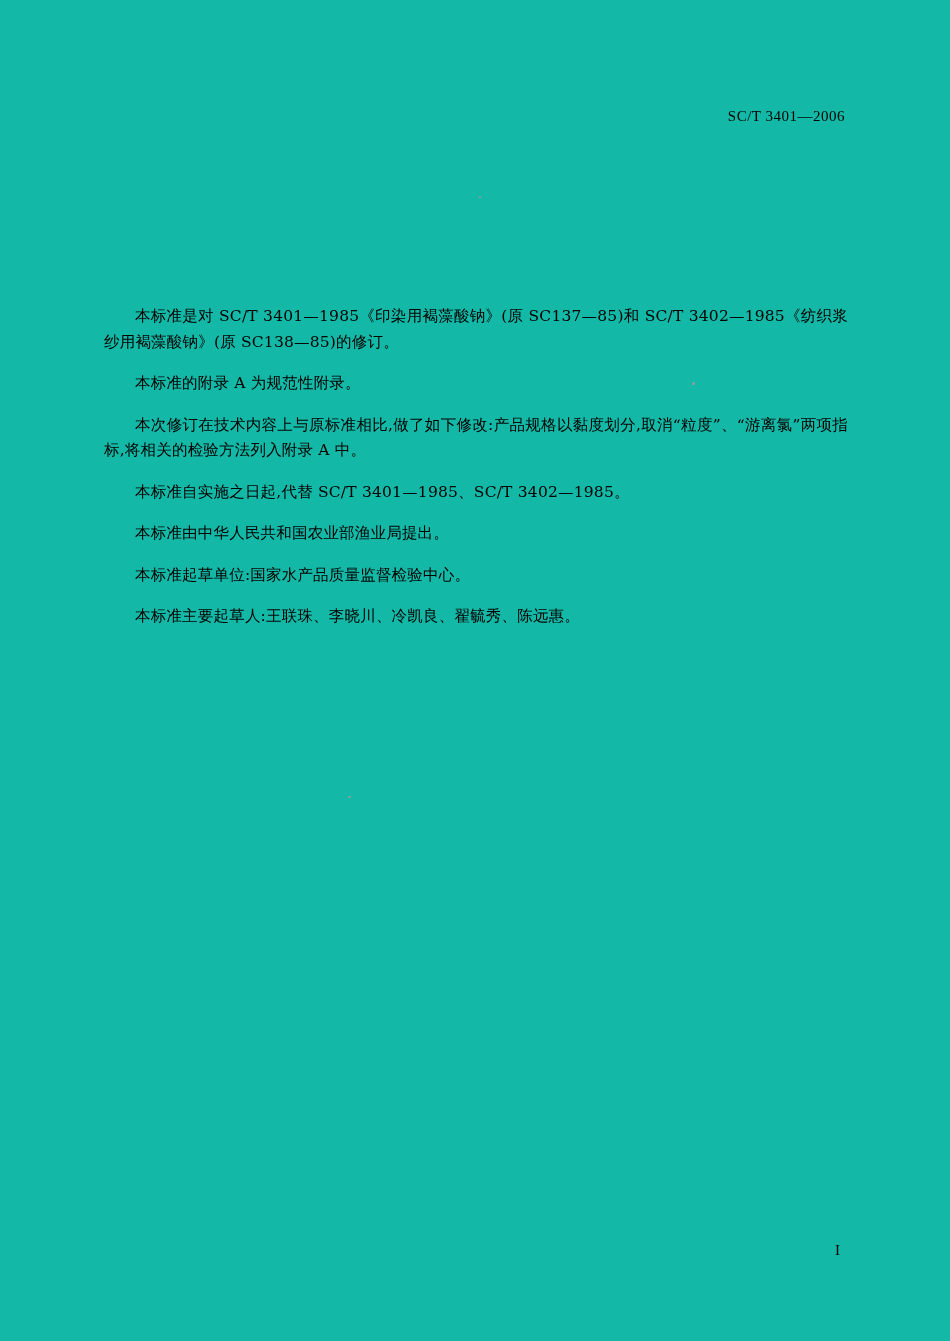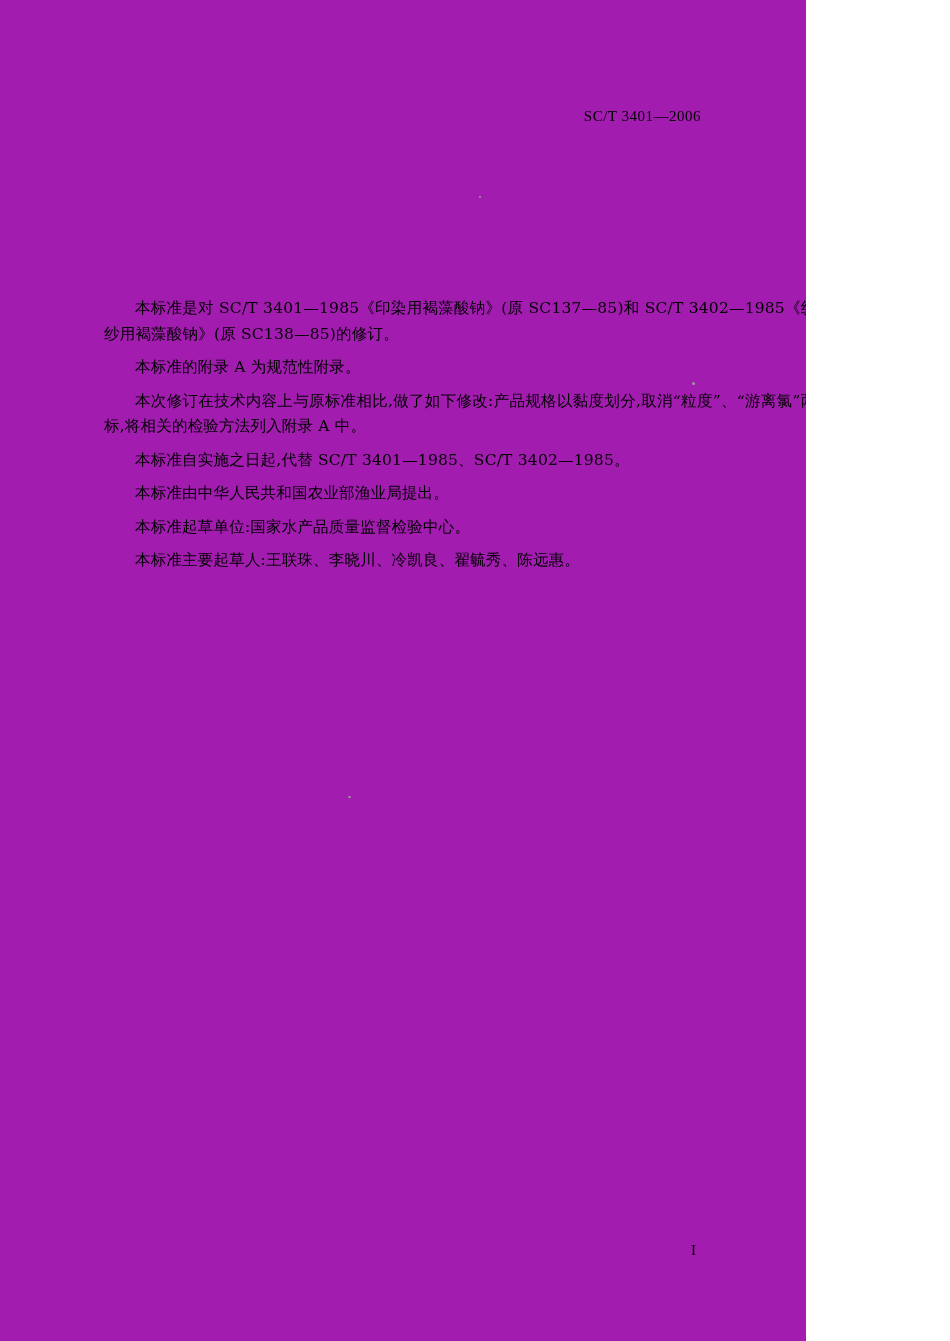--- a/index.html
+++ b/index.html
@@ -6,23 +6,23 @@
     margin: 0;
     padding: 0;
     background: #ffffff;
   }
   body {
     font-family: "DejaVu Serif", "Liberation Serif", serif;
     color: #000000;
   }
   .page {
     position: relative;
-    width: 806px;
+    width: 950px;
     height: 1341px;
-    background: #a21caf;
+    background: #14b8a6;
     overflow: hidden;
   }
   .header-code {
     position: absolute;
     top: 108px;
     right: 105px;
     font-family: "Liberation Serif", "DejaVu Serif", serif;
     font-size: 15px;
     letter-spacing: 0.5px;
     white-space: nowrap;
@@ -42,21 +42,21 @@
   .body-block {
     position: absolute;
     top: 288px;
     left: 104px;
     width: 744px;
     font-size: 15.5px;
     line-height: 25.5px;
     text-align: justify;
   }
   .para {
-    margin: 8px 0 0 0;
+    margin: 16px 0 0 0;
     text-indent: 2em;
     letter-spacing: 0.2px;
   }
   .para.tight {
     text-align: justify;
     text-justify: inter-ideograph;
   }
   .page-number {
     position: absolute;
     bottom: 82px;

